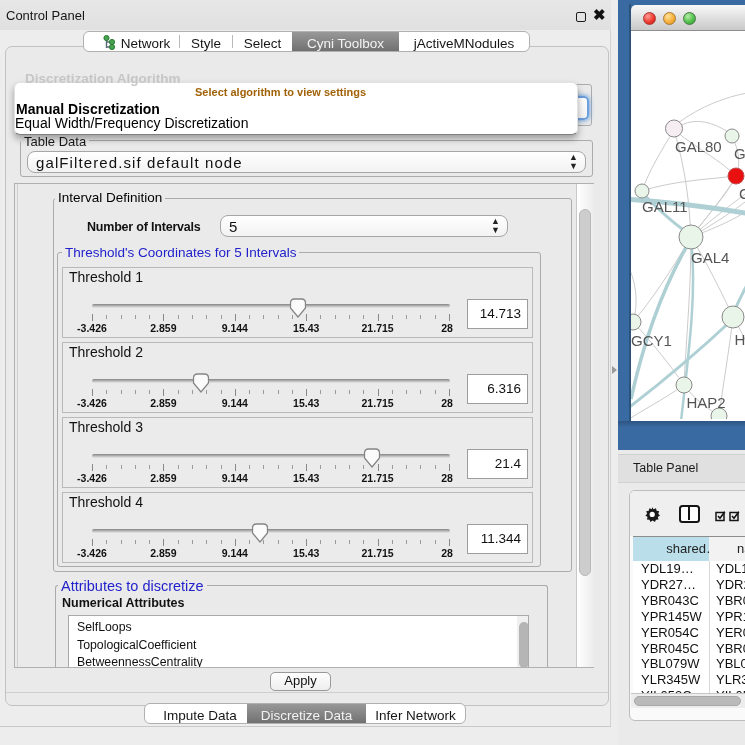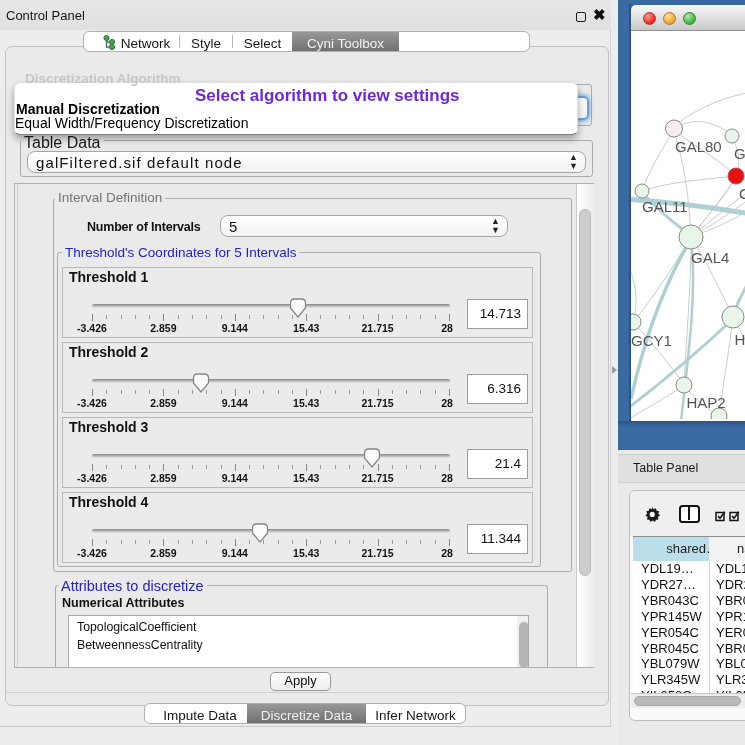--- a/index.html
+++ b/index.html
@@ -28,21 +28,21 @@
   .group { position:absolute; border:1px solid #ababab; border-radius:3px; }
   .glabel { position:absolute; font-size:13.5px; background:#eaeaea; padding:0 3px; white-space:nowrap; }
 
   
   .combo { position:absolute; background:linear-gradient(#ffffff,#f2f2f2); border:1px solid #a6a6a6; border-radius:8px; font-size:15px; letter-spacing:1.1px; color:#111; }
   .combo .ct { position:absolute; left:8px; top:2px; }
   .combo .arr { position:absolute; right:6px; top:1px; font-size:9px; color:#222; line-height:9px; text-align:center; }
 
   
   .tbox { position:absolute; left:62px; width:471px; height:71px; background:#ebebeb; border:1px solid #b9b9b9; }
-  .tbox .name { position:absolute; left:6px; top:1px; font-size:14px; font-weight:bold; color:#111; }
+  .tbox .name { position:absolute; left:6px; top:1px; font-size:14px; font-weight:normal; color:#111; }
   .track { position:absolute; left:29px; top:36px; width:358px; height:4px; border-radius:2px;
            background:linear-gradient(#838383,#bdbdbd 55%,#e9e9e9); }
   .ticks { position:absolute; left:29px; top:47px; width:358px; height:4px;
            background:repeating-linear-gradient(to right,#9a9a9a 0 1px,transparent 1px 14.28px); background-size:358px 4px; background-repeat:no-repeat; }
   .majtick { position:absolute; top:46px; width:1px; height:7px; background:#888; }
   .ticklbl { position:absolute; top:54px; font-size:10.5px; font-weight:bold; color:#111; transform:translateX(-50%); }
   .thumb { position:absolute; top:30px; width:17px; height:20px; transform:translateX(-50%); }
   .vbox { position:absolute; left:404px; top:31px; width:61px; height:30px; background:#fff; border:1px solid #9d9d9d;
           font-size:13.5px; color:#111; text-align:right; line-height:28px; padding-right:6px; }
 
@@ -96,41 +96,42 @@
       <circle cx="10" cy="7" r="2.6" fill="#47a34f" stroke="#2e7c38" stroke-width="1"></circle>
       <circle cx="10" cy="12" r="2.6" fill="#47a34f" stroke="#2e7c38" stroke-width="1"></circle>
     </svg>
     Network
   </div>
   <div class="sep"></div>
   <div class="tb" style="width:52px;">Style</div>
   <div class="sep"></div>
   <div class="tb" style="width:59px;">Select</div>
   <div class="tb dark" style="width:107px;">Cyni Toolbox</div>
+  <div class="tb" style="flex:1;">jActiveMNodules</div>
 </div>
 
 <div class="group" style="left:20px; top:84px; width:572px; height:42px;"></div>
 <div class="combo" style="left:27px; top:96px; width:562px; height:24px; border:2px solid #6ca1dd; box-shadow:0 0 4px 1px rgba(90,150,220,.8); border-radius:5px;"></div>
 
 <div class="group" style="left:20px; top:140px; width:573px; height:37px;"></div>
-<div class="glabel" style="left:21px; top:134px; color:#1a1a1a; font-size:16px;">Table Data</div>
+<div class="glabel" style="left:21px; top:134px; color:#1a1a1a; font-size:13px;">Table Data</div>
 <div class="combo" style="left:27px; top:151px; width:559px; height:22px;">
   <span class="ct">galFiltered.sif default node</span>
   <span class="arr">▲<br>▼</span>
 </div>
 
 <div class="abs" style="left:14px; top:183px; width:580px; height:485px; border:1px solid #b0b0b0; background:#eaeaea;">
   <div class="abs" style="left:2px; top:0; width:1px; height:483px; background:#cfcfcf;"></div>
   <div class="abs" style="left:561px; top:0; width:18px; height:483px; background:linear-gradient(to right,#ffffff,#ececec); border-left:1px solid #c8c8c8;">
     <div class="abs" style="left:2px; top:25px; width:12px; height:367px; background:#cdcdcd; border:1px solid #b8b8b8; border-radius:6px;"></div>
   </div>
 </div>
 
 <div class="group" style="left:53px; top:198px; width:519px; height:374px;"></div>
-<div class="glabel" style="left:55px; top:190px; color:#737373;">Interval Definition</div>
+<div class="glabel" style="left:55px; top:190px; color:#000000;">Interval Definition</div>
 
 <div class="abs" style="left:87px; top:220px; font-size:12.5px; letter-spacing:-0.2px; font-weight:bold; color:#111;">Number of Intervals</div>
 <div class="combo" style="left:220px; top:215px; width:288px; height:22px;">
   <span class="ct">5</span>
   <span class="arr">▲<br>▼</span>
 </div>
 
 <div class="group" style="left:57px; top:252px; width:484px; height:315px;"></div>
 <div class="glabel" style="left:62px; top:245px; color:#2222cc;">Threshold's Coordinates for 5 Intervals</div>
 
@@ -222,41 +223,42 @@
         <path d="M1 5 Q1 1 5 1 L12 1 Q16 1 16 5 L16 10 L8.5 19 L1 10 Z" fill="#fbfbfb" stroke="#858585" stroke-width="1.3"></path>
         </svg></div>
       <div class="vbox">11.344</div>
     </div>
   </div>
 
 <div class="group" style="left:55px; top:585px; width:493px; height:82px; border-bottom:none; border-radius:3px 3px 0 0;"></div>
 <div class="glabel" style="left:58px; top:578px; color:#2222cc; font-size:14.5px;">Attributes to discretize</div>
 <div class="abs" style="left:62px; top:596px; font-size:12.5px; font-weight:bold; color:#111;">Numerical Attributes</div>
 <div id="numlist" class="abs">
+  <div>SelfLoops</div>
   <div>TopologicalCoefficient</div>
   <div>BetweennessCentrality</div>
   <div class="abs" style="left:448px; top:0; width:13px; height:52px; background:#f0f0f0; padding:0;">
     <div class="abs" style="left:1.5px; top:3px; width:10px; height:46px; background:#b5b5b5; border-radius:5px; padding:0;"></div>
   </div>
 </div>
 
 <div class="abs" style="left:15px; top:668px; width:579px; height:1px;"></div>
 
 <div id="applybtn" class="abs">Apply</div>
 <div class="abs" style="left:6px; top:692px; width:602px; height:1px; background:#cfcfcf;"></div>
 
 <div id="bottabs" class="tabbar abs">
   <div class="tb" style="width:94px;margin-left:8px;">Impute Data</div>
   <div class="tb dark" style="width:119px;">Discretize Data</div>
   <div class="tb" style="flex:1;">Infer Network</div>
 </div>
 
 <div id="popup" class="abs"></div>
 <div class="abs" style="left:25px; top:71px; font-size:13.5px; font-weight:bold; color:#c6c6c6; z-index:5;">Discretization Algorithm</div>
-<div class="abs" style="left:195px; top:86px; font-size:17px; font-weight:bold; color:#6d28d9; z-index:5;">Select algorithm to view settings</div>
+<div class="abs" style="left:195px; top:86px; font-size:11px; font-weight:bold; color:#a16207; z-index:5;">Select algorithm to view settings</div>
 <div class="abs" style="left:16px; top:101px; font-size:14px; font-weight:bold; color:#000; z-index:5;">Manual Discretization</div>
 <div class="abs" style="left:15px; top:115px; font-size:14px; color:#000; z-index:5;">Equal Width/Frequency Discretization</div>
 
 <div class="abs" style="left:612px; top:366px; width:0; height:0; border-top:4px solid transparent; border-bottom:4px solid transparent; border-left:5px solid #9a9a9a;"></div>
 <div id="blue" class="abs"></div>
 <div id="netwin-tb" class="abs">
   <div class="light" style="left:12px; background:radial-gradient(circle at 35% 30%, #ff9d95, #ee3b30 55%, #c41a10); border:1px solid #a33;"></div>
   <div class="light" style="left:32px; background:radial-gradient(circle at 35% 30%, #ffe29a, #f6b03c 55%, #d98e1b); border:1px solid #a73;"></div>
   <div class="light" style="left:52px; background:radial-gradient(circle at 35% 30%, #b6eda6, #52c04c 55%, #2f9b31); border:1px solid #474;"></div>
 </div>

